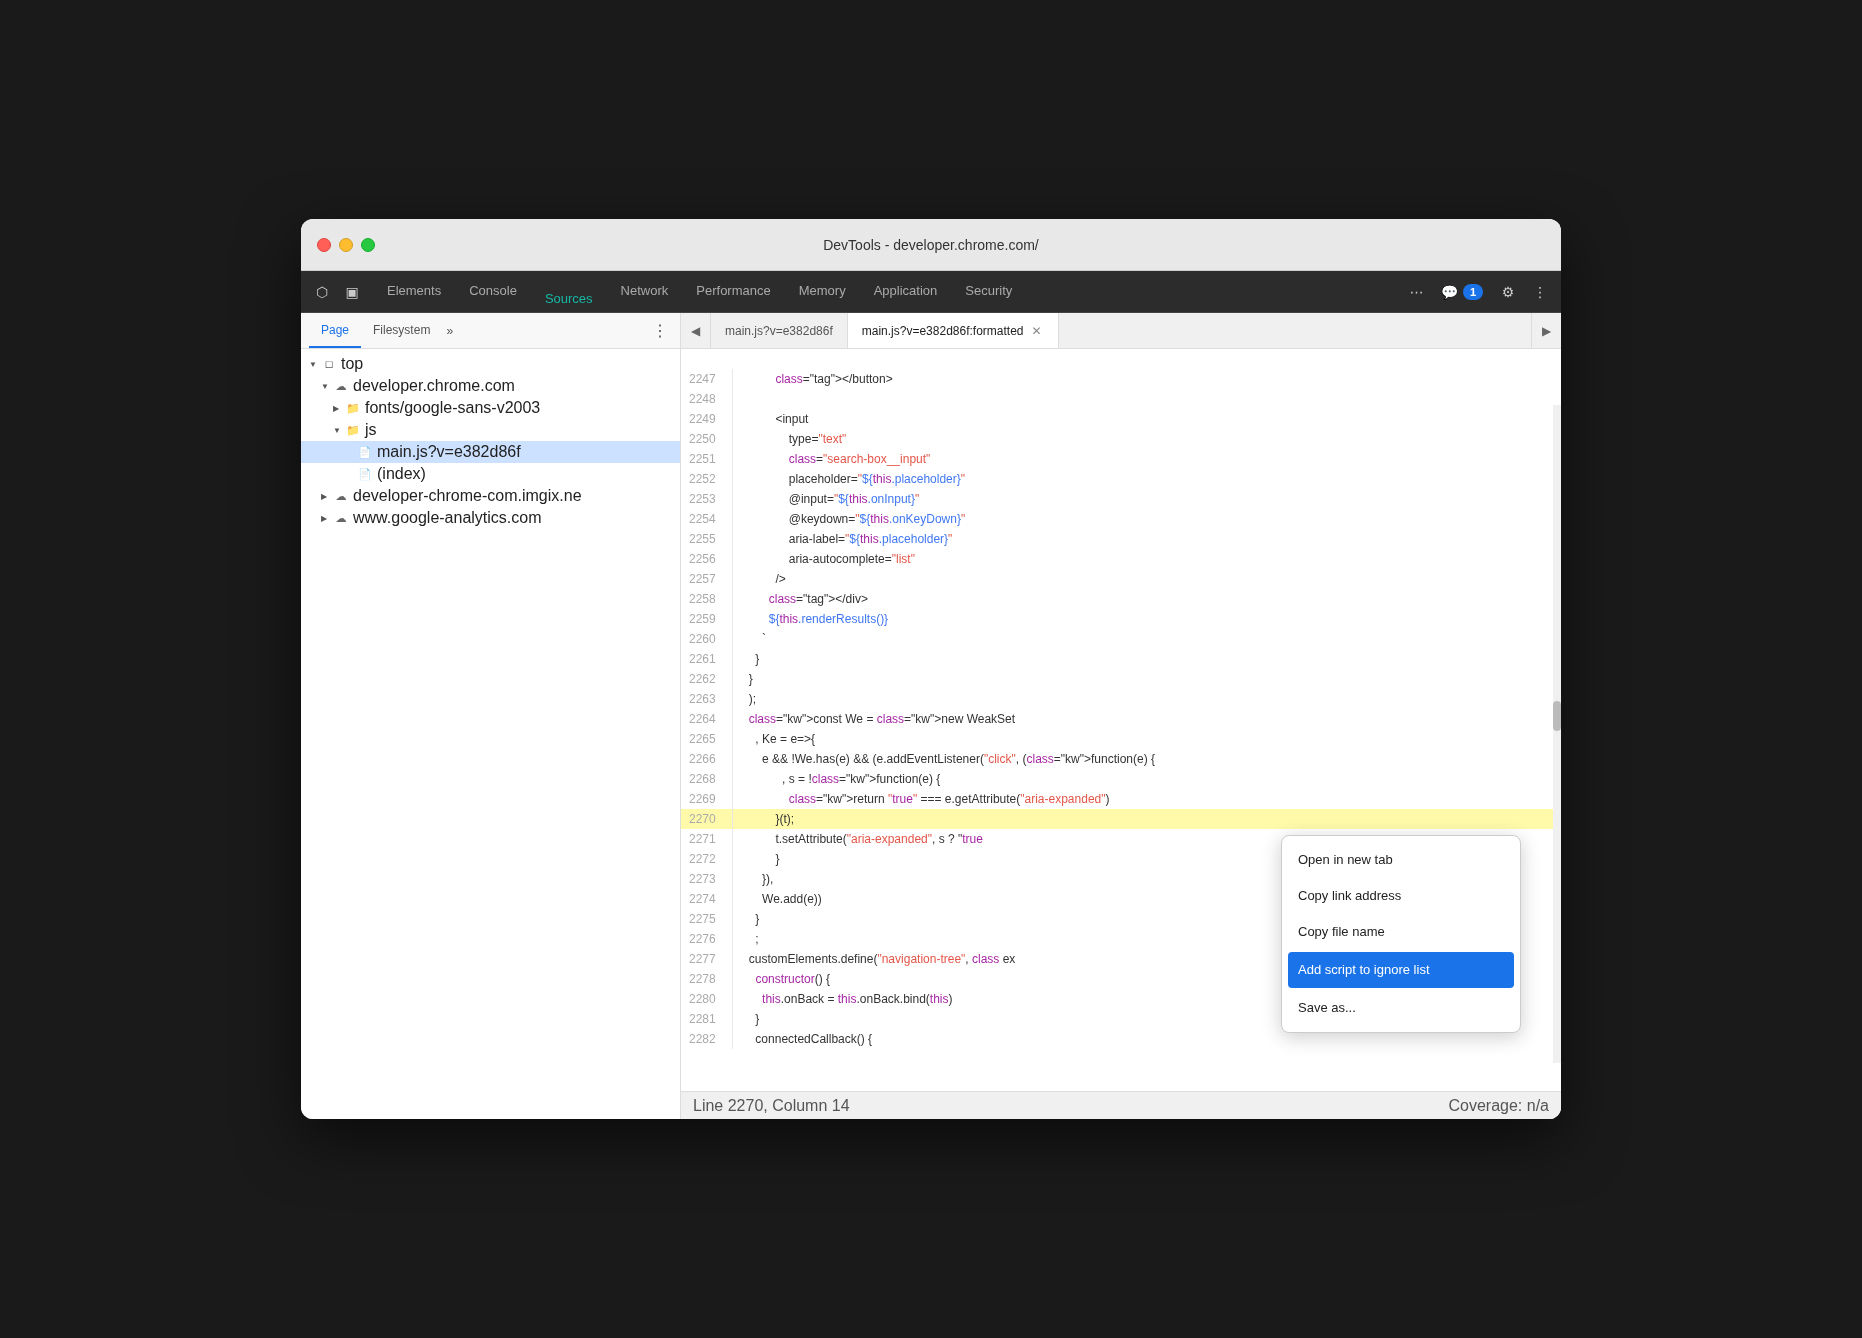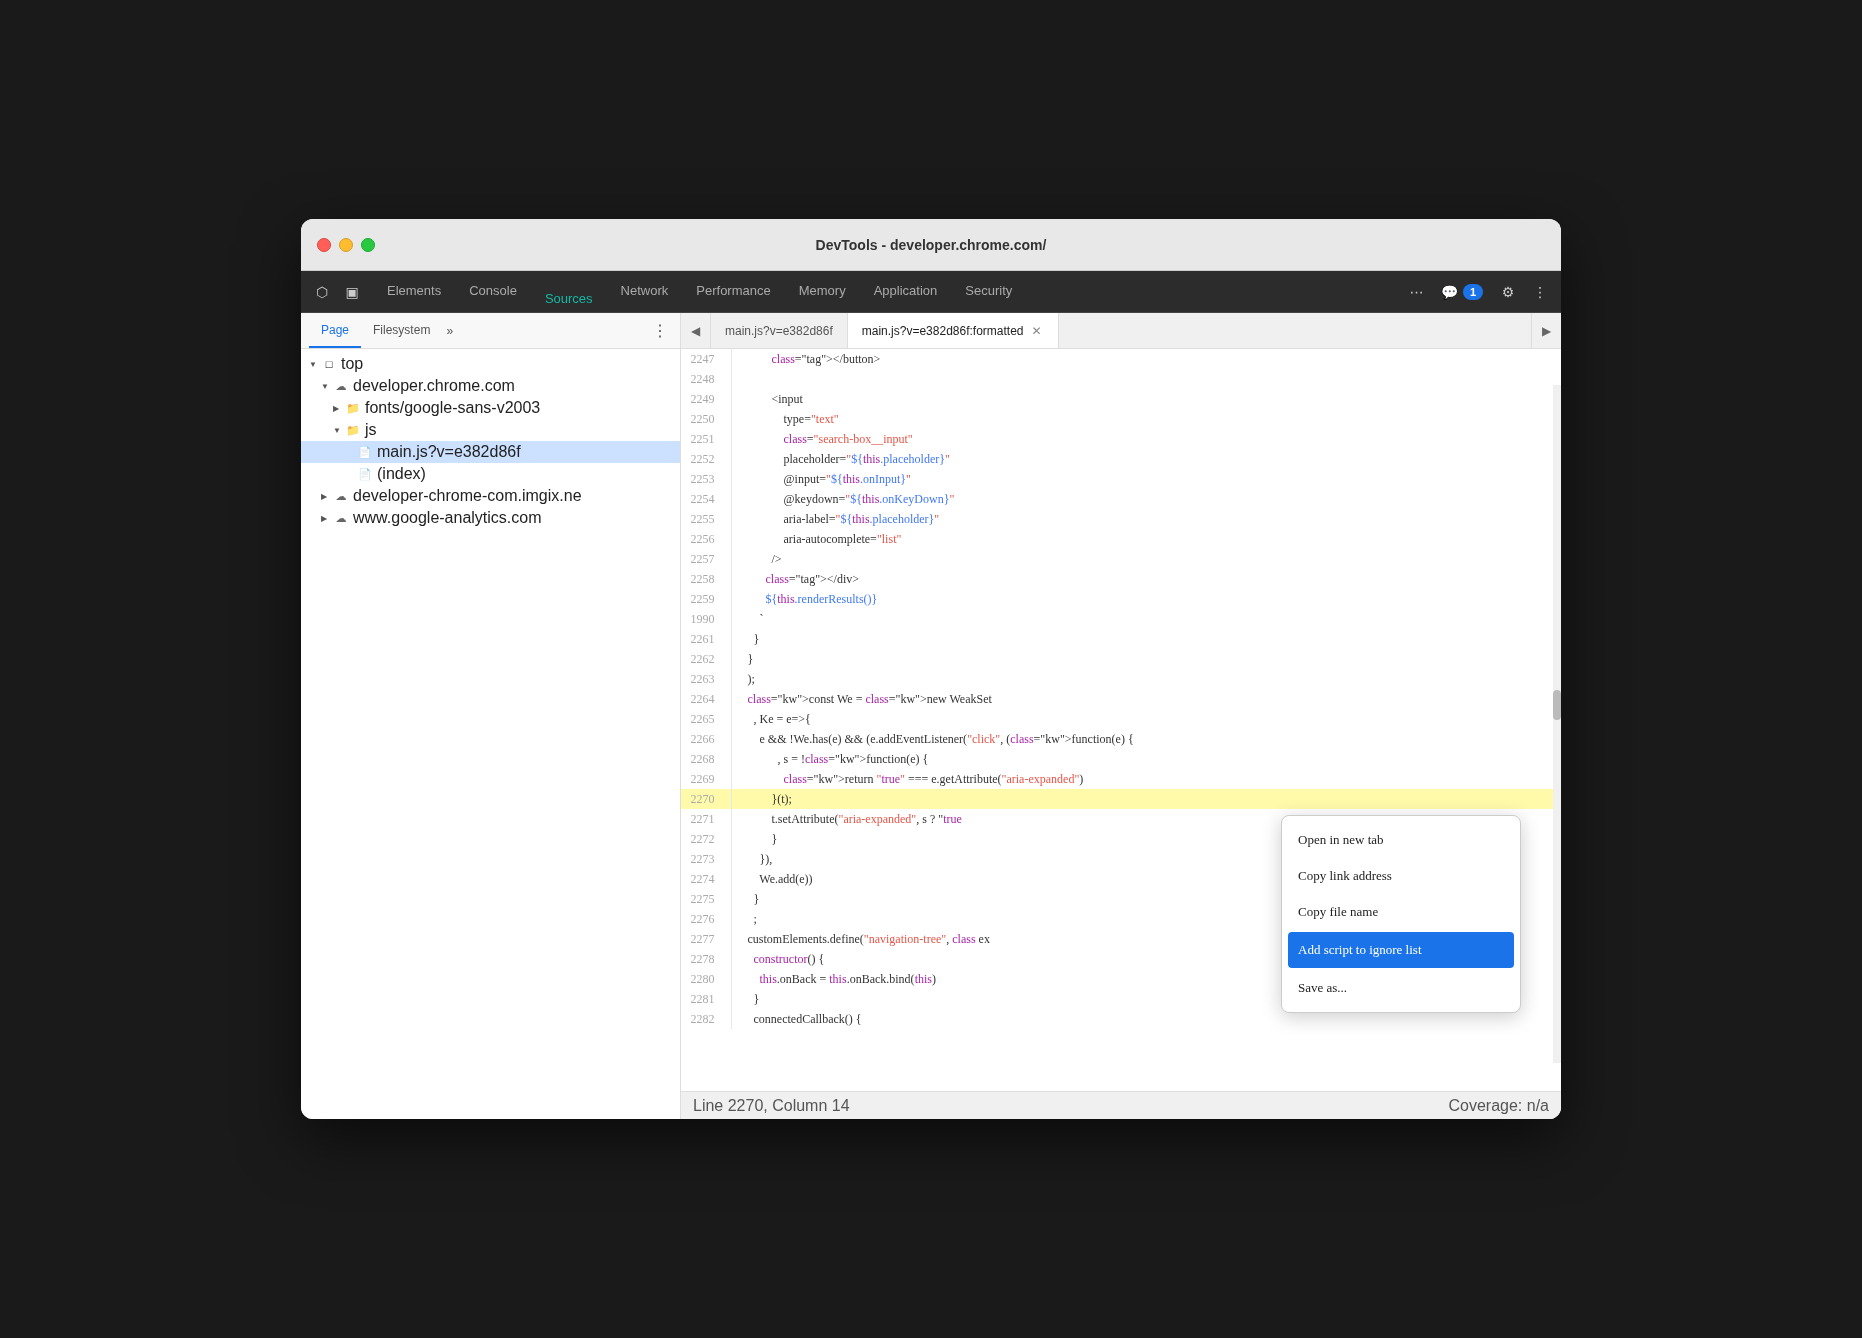--- a/index.html
+++ b/index.html
@@ -41,21 +41,21 @@
       border-radius: 50%;
     }
     .traffic-light.close { background: #ff5f57; border: 1px solid #e0443e; }
     .traffic-light.minimize { background: #febc2e; border: 1px solid #d4a027; }
     .traffic-light.maximize { background: #28c840; border: 1px solid #14ae2d; }
     .titlebar-title {
       position: absolute;
       left: 50%;
       transform: translateX(-50%);
       font-size: 14px;
-      font-weight: 700;
+      font-weight: 400;
       color: #333;
     }
     .devtools-tabs {
       background: #2c2c2c;
       display: flex;
       align-items: center;
       height: 42px;
       padding: 0 8px;
       flex-shrink: 0;
       border-bottom: 1px solid #444;
@@ -256,25 +256,26 @@
       align-items: center;
       justify-content: center;
       cursor: pointer;
       color: #666;
       font-size: 12px;
       border-left: 1px solid #ddd;
     }
     .code-container {
       flex: 1;
       overflow: auto;
-      font-family: Liberation Serif, serif;
+      font-family: Liberation Sans, sans-serif;
       font-size: 12px;
       line-height: 20px;
       background: #fff;
       position: relative;
+      margin-top: 20px;
     }
     .code-table {
       border-collapse: collapse;
       min-width: 100%;
     }
     .line-num {
       width: 50px;
       text-align: right;
       padding-right: 16px;
       padding-left: 8px;
@@ -554,21 +555,21 @@
               </tr>
               <tr>
                 <td class="line-num">2258</td>
                 <td class="line-code">      <span <span="" class="kw">class</span>="tag"&gt;&lt;/div&gt;</td>
               </tr>
               <tr>
                 <td class="line-num">2259</td>
                 <td class="line-code">      <span class="val">${<span class="kw">this</span>.renderResults()}</span></td>
               </tr>
               <tr>
-                <td class="line-num">1990</td>
+                <td class="line-num">2260</td>
                 <td class="line-code">    `</td>
               </tr>
               <tr>
                 <td class="line-num">2261</td>
                 <td class="line-code">  }</td>
               </tr>
               <tr>
                 <td class="line-num">2262</td>
                 <td class="line-code">}</td>
               </tr>

